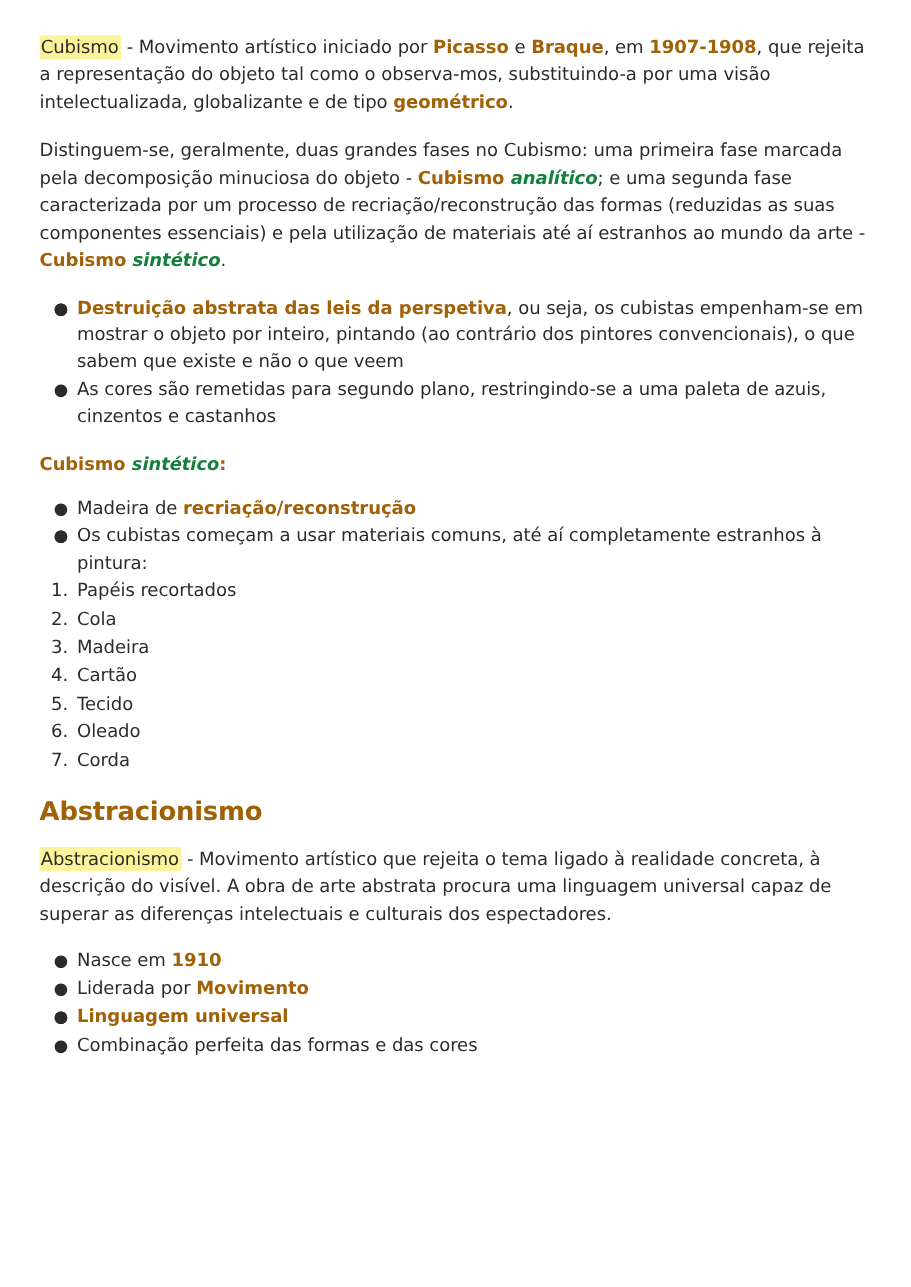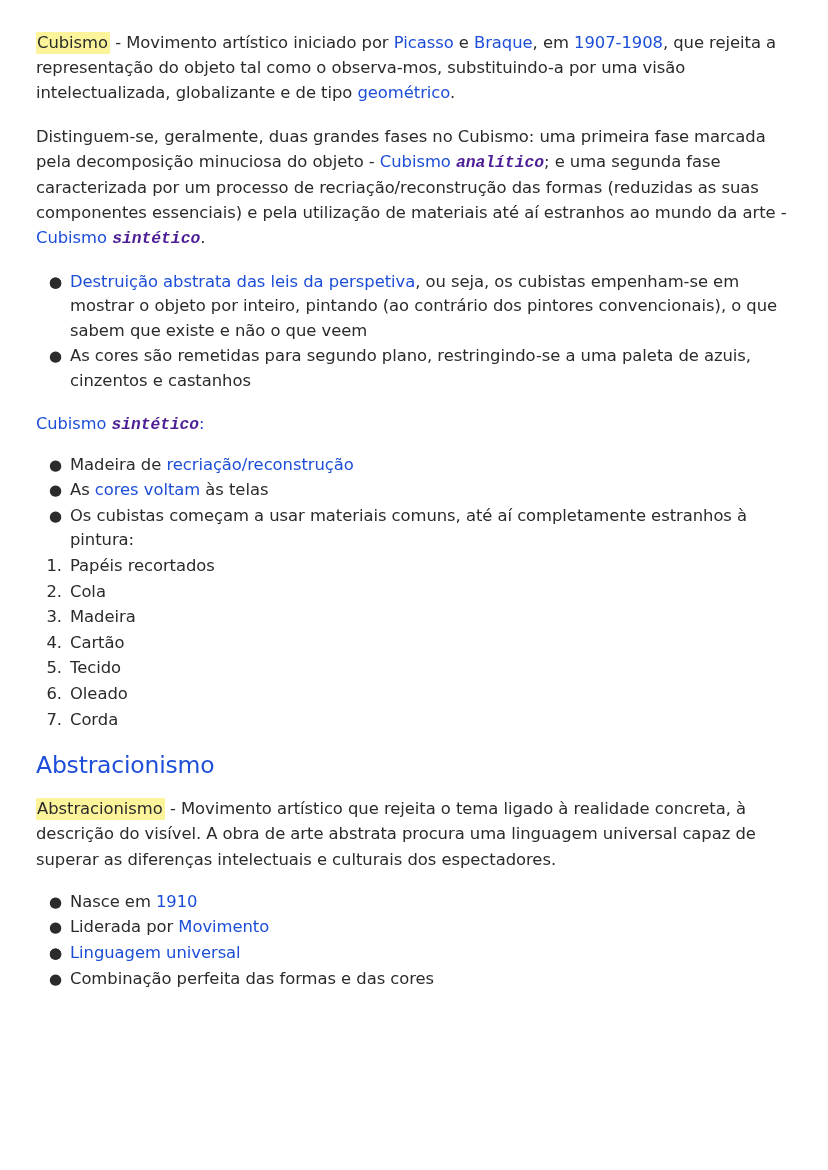--- a/index.html
+++ b/index.html
@@ -76,43 +76,43 @@
     color: #2b2b2b;
     font-size: 16.4px;
     line-height: 24.6px;
   }
   li.li .marker.dot {
     font-size: 15px;
     line-height: 24.6px;
   }
 
   
-  b, .b { font-weight: 400; color: #1d4ed8; }
-  .bi { font-weight: 700; font-style: italic; color: #4c1d95; font-family: Liberation Mono, monospace; }
+  b, .b { font-weight: 700; color: #a16207; }
+  .bi { font-weight: 700; font-style: italic; color: #15803d; }
   .hl {
     background: #fbf49b;
     padding: 1px 2px 2px 1px;
     border-radius: 1px;
   }
 </style>
 </head>
 <body>
 
 <div id="page">
     <p class="para"><span class="hl">Cubismo</span><span> - Movimento artístico iniciado por </span><span class="b">Picasso</span><span> e </span><span class="b">Braque</span><span>, em </span><span class="b">1907-1908</span><span>, que rejeita a representação do objeto tal como o observa-mos, substituindo-a por uma visão intelectualizada, globalizante e de tipo </span><span class="b">geométrico</span><span>.</span></p>
     <p class="para"><span>Distinguem-se, geralmente, duas grandes fases no Cubismo: uma primeira fase marcada pela decomposição minuciosa do objeto - </span><span class="b">Cubismo </span><span class="bi">analítico</span><span>; e uma segunda fase caracterizada por um processo de recriação/reconstrução das formas (reduzidas as suas componentes essenciais) e pela utilização de materiais até aí estranhos ao mundo da arte - </span><span class="b">Cubismo </span><span class="bi">sintético</span><span>.</span></p>
     <ul class="bullets">
       <li class="li"><span class="marker dot">●</span></li>
       <li class="li"><span class="marker dot">●</span><span><span class="b">Destruição abstrata das leis da perspetiva</span><span>, ou seja, os cubistas empenham-se em mostrar o objeto por inteiro, pintando (ao contrário dos pintores convencionais), o que sabem que existe e não o que veem</span></span></li>
       <li class="li"><span class="marker dot">●</span><span><span>As cores são remetidas para segundo plano, restringindo-se a uma paleta de azuis, cinzentos e castanhos</span></span></li>
     </ul>
     <p class="subhead"><span class="b">Cubismo </span><span class="bi">sintético</span><span class="b">:</span></p>
     <ul class="bullets list-tight">
       <li class="li"><span class="marker dot">●</span><span><span>Madeira de </span><span class="b">recriação/reconstrução</span></span></li>
-      <li class="li"><span class="marker dot">●</span><span><span>As </span><span class="b">cores voltam</span><span> às telas</span></span></li>
+      <li class="li"><span class="marker dot">●</span></li>
       <li class="li"><span class="marker dot">●</span><span><span>Os cubistas começam a usar materiais comuns, até aí completamente estranhos à pintura:</span></span></li>
     </ul>
     <ol class="numbers">
       <li class="li"><span class="marker">1.</span><span><span>Papéis recortados</span></span></li>
       <li class="li"><span class="marker">2.</span><span><span>Cola</span></span></li>
       <li class="li"><span class="marker">3.</span><span><span>Madeira</span></span></li>
       <li class="li"><span class="marker">4.</span><span><span>Cartão</span></span></li>
       <li class="li"><span class="marker">5.</span><span><span>Tecido</span></span></li>
       <li class="li"><span class="marker">6.</span><span><span>Oleado</span></span></li>
       <li class="li"><span class="marker">7.</span><span><span>Corda</span></span></li>

